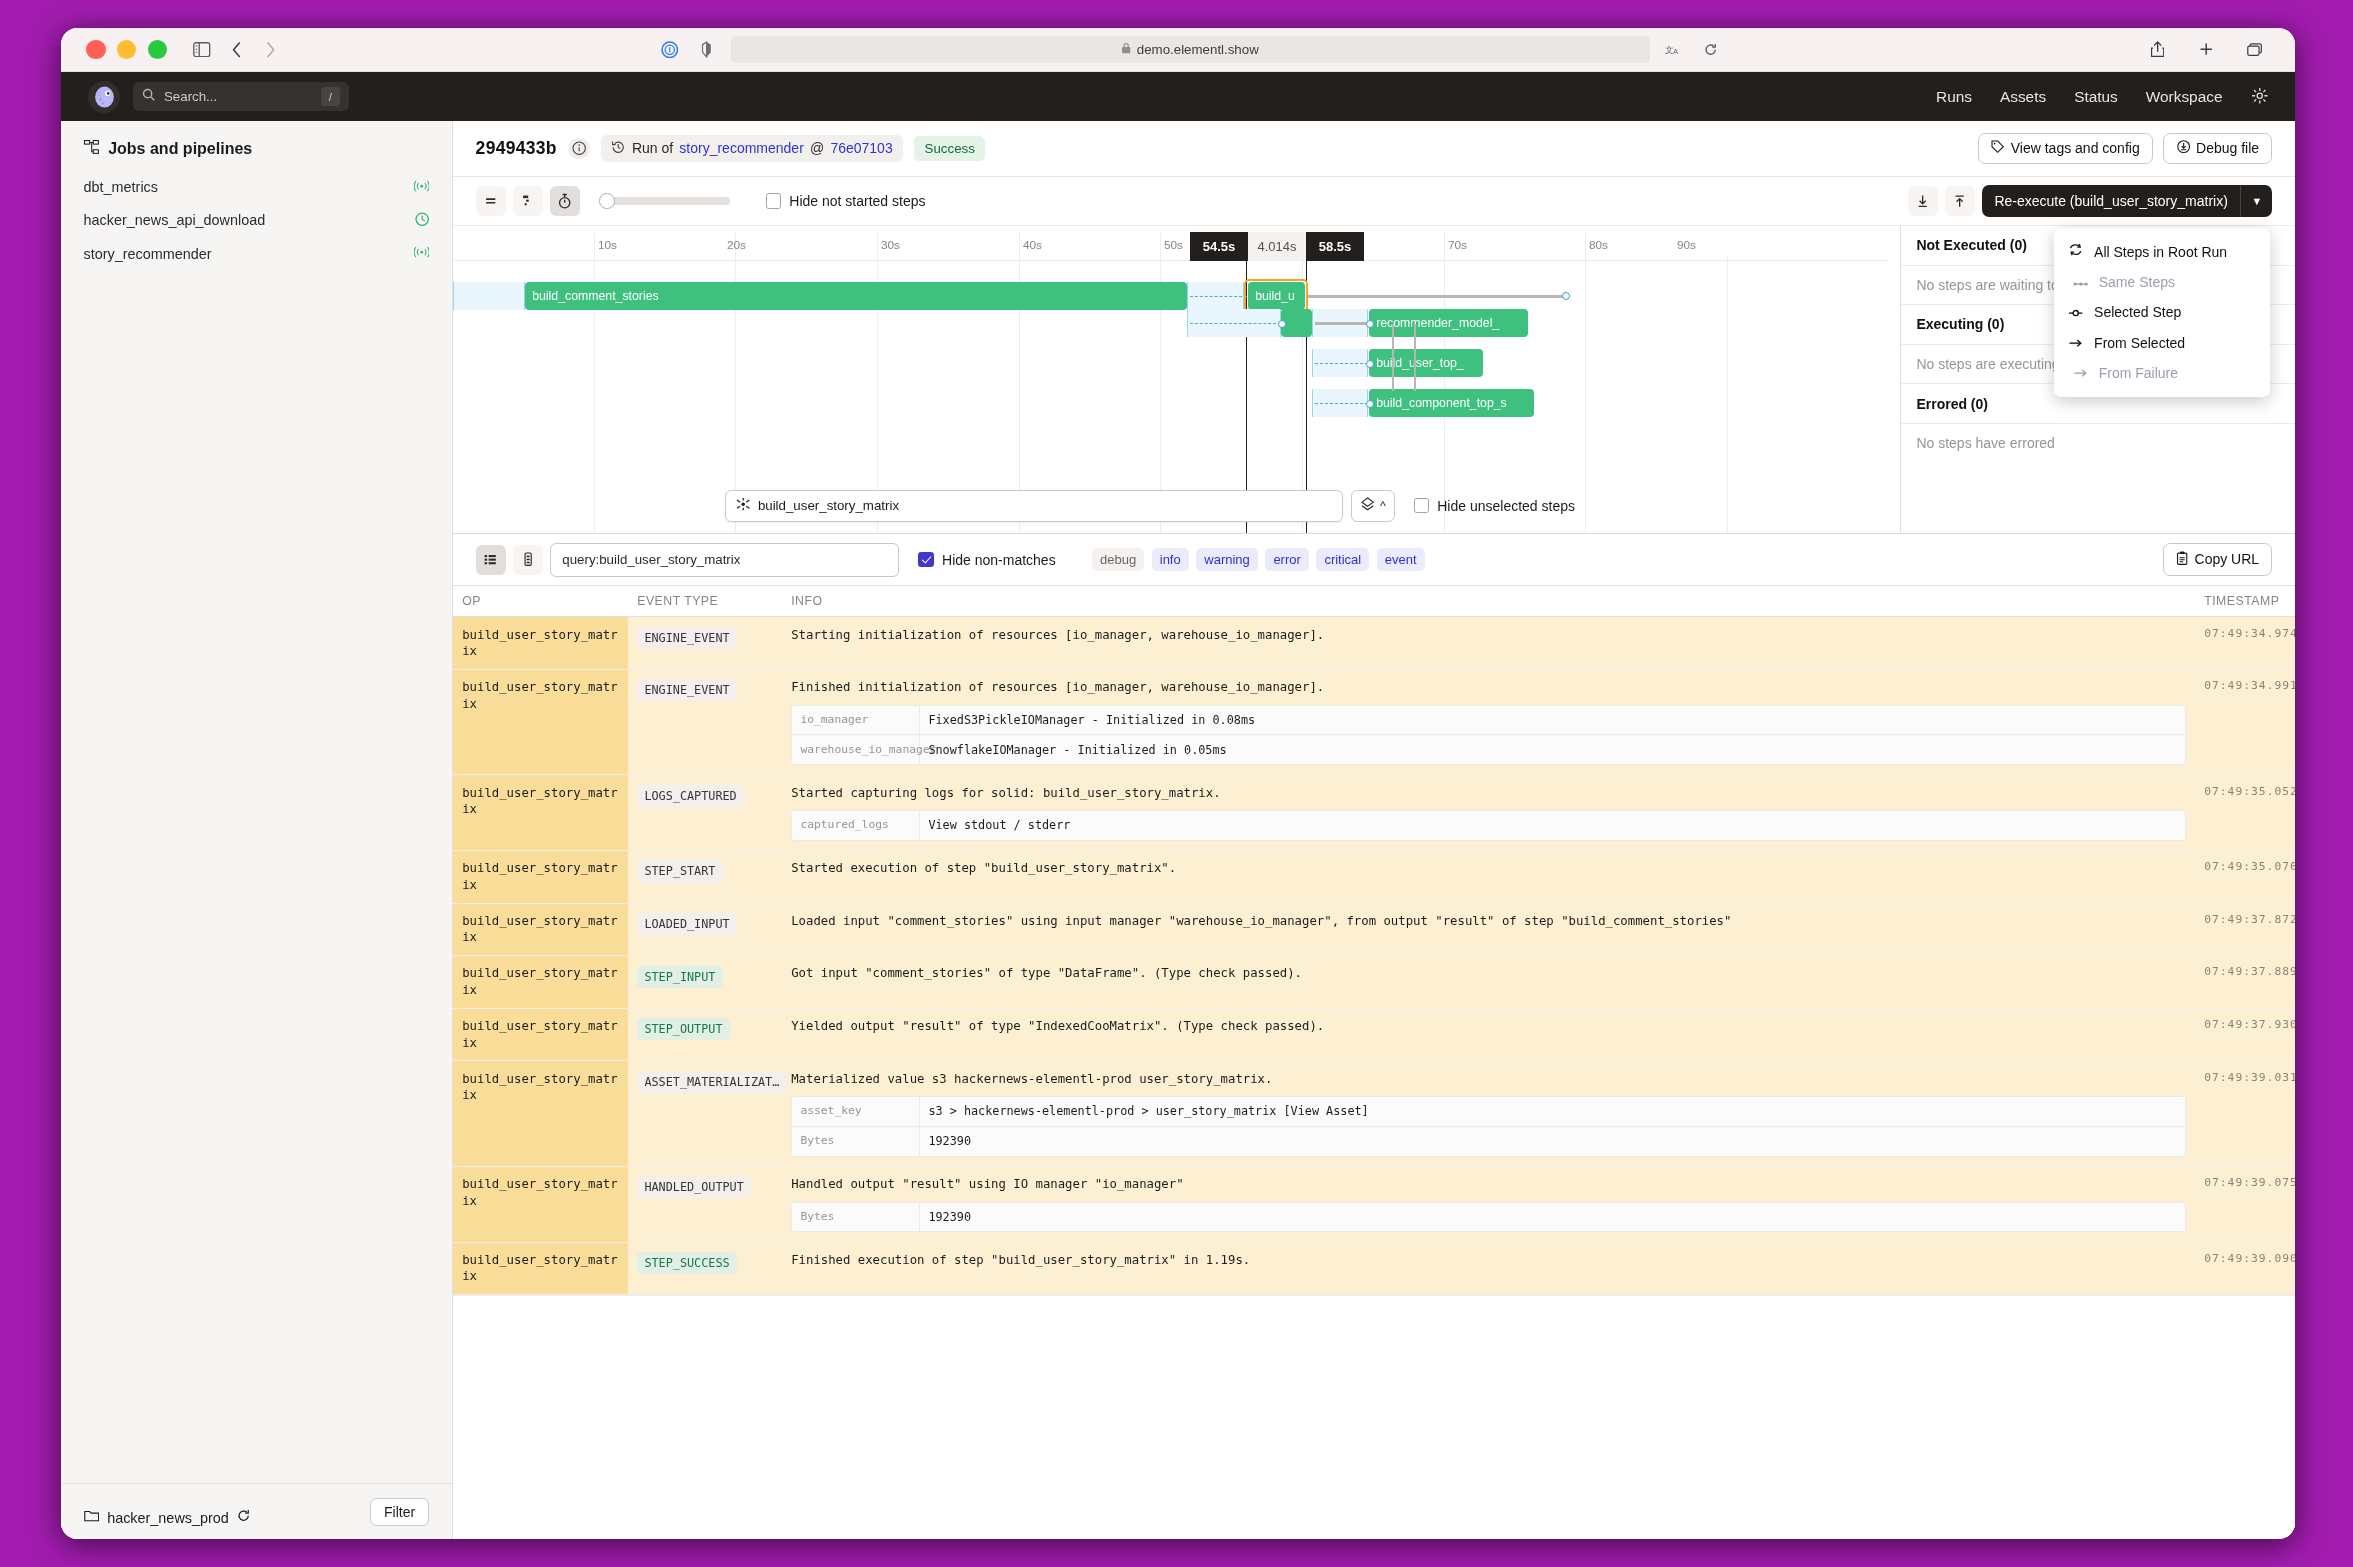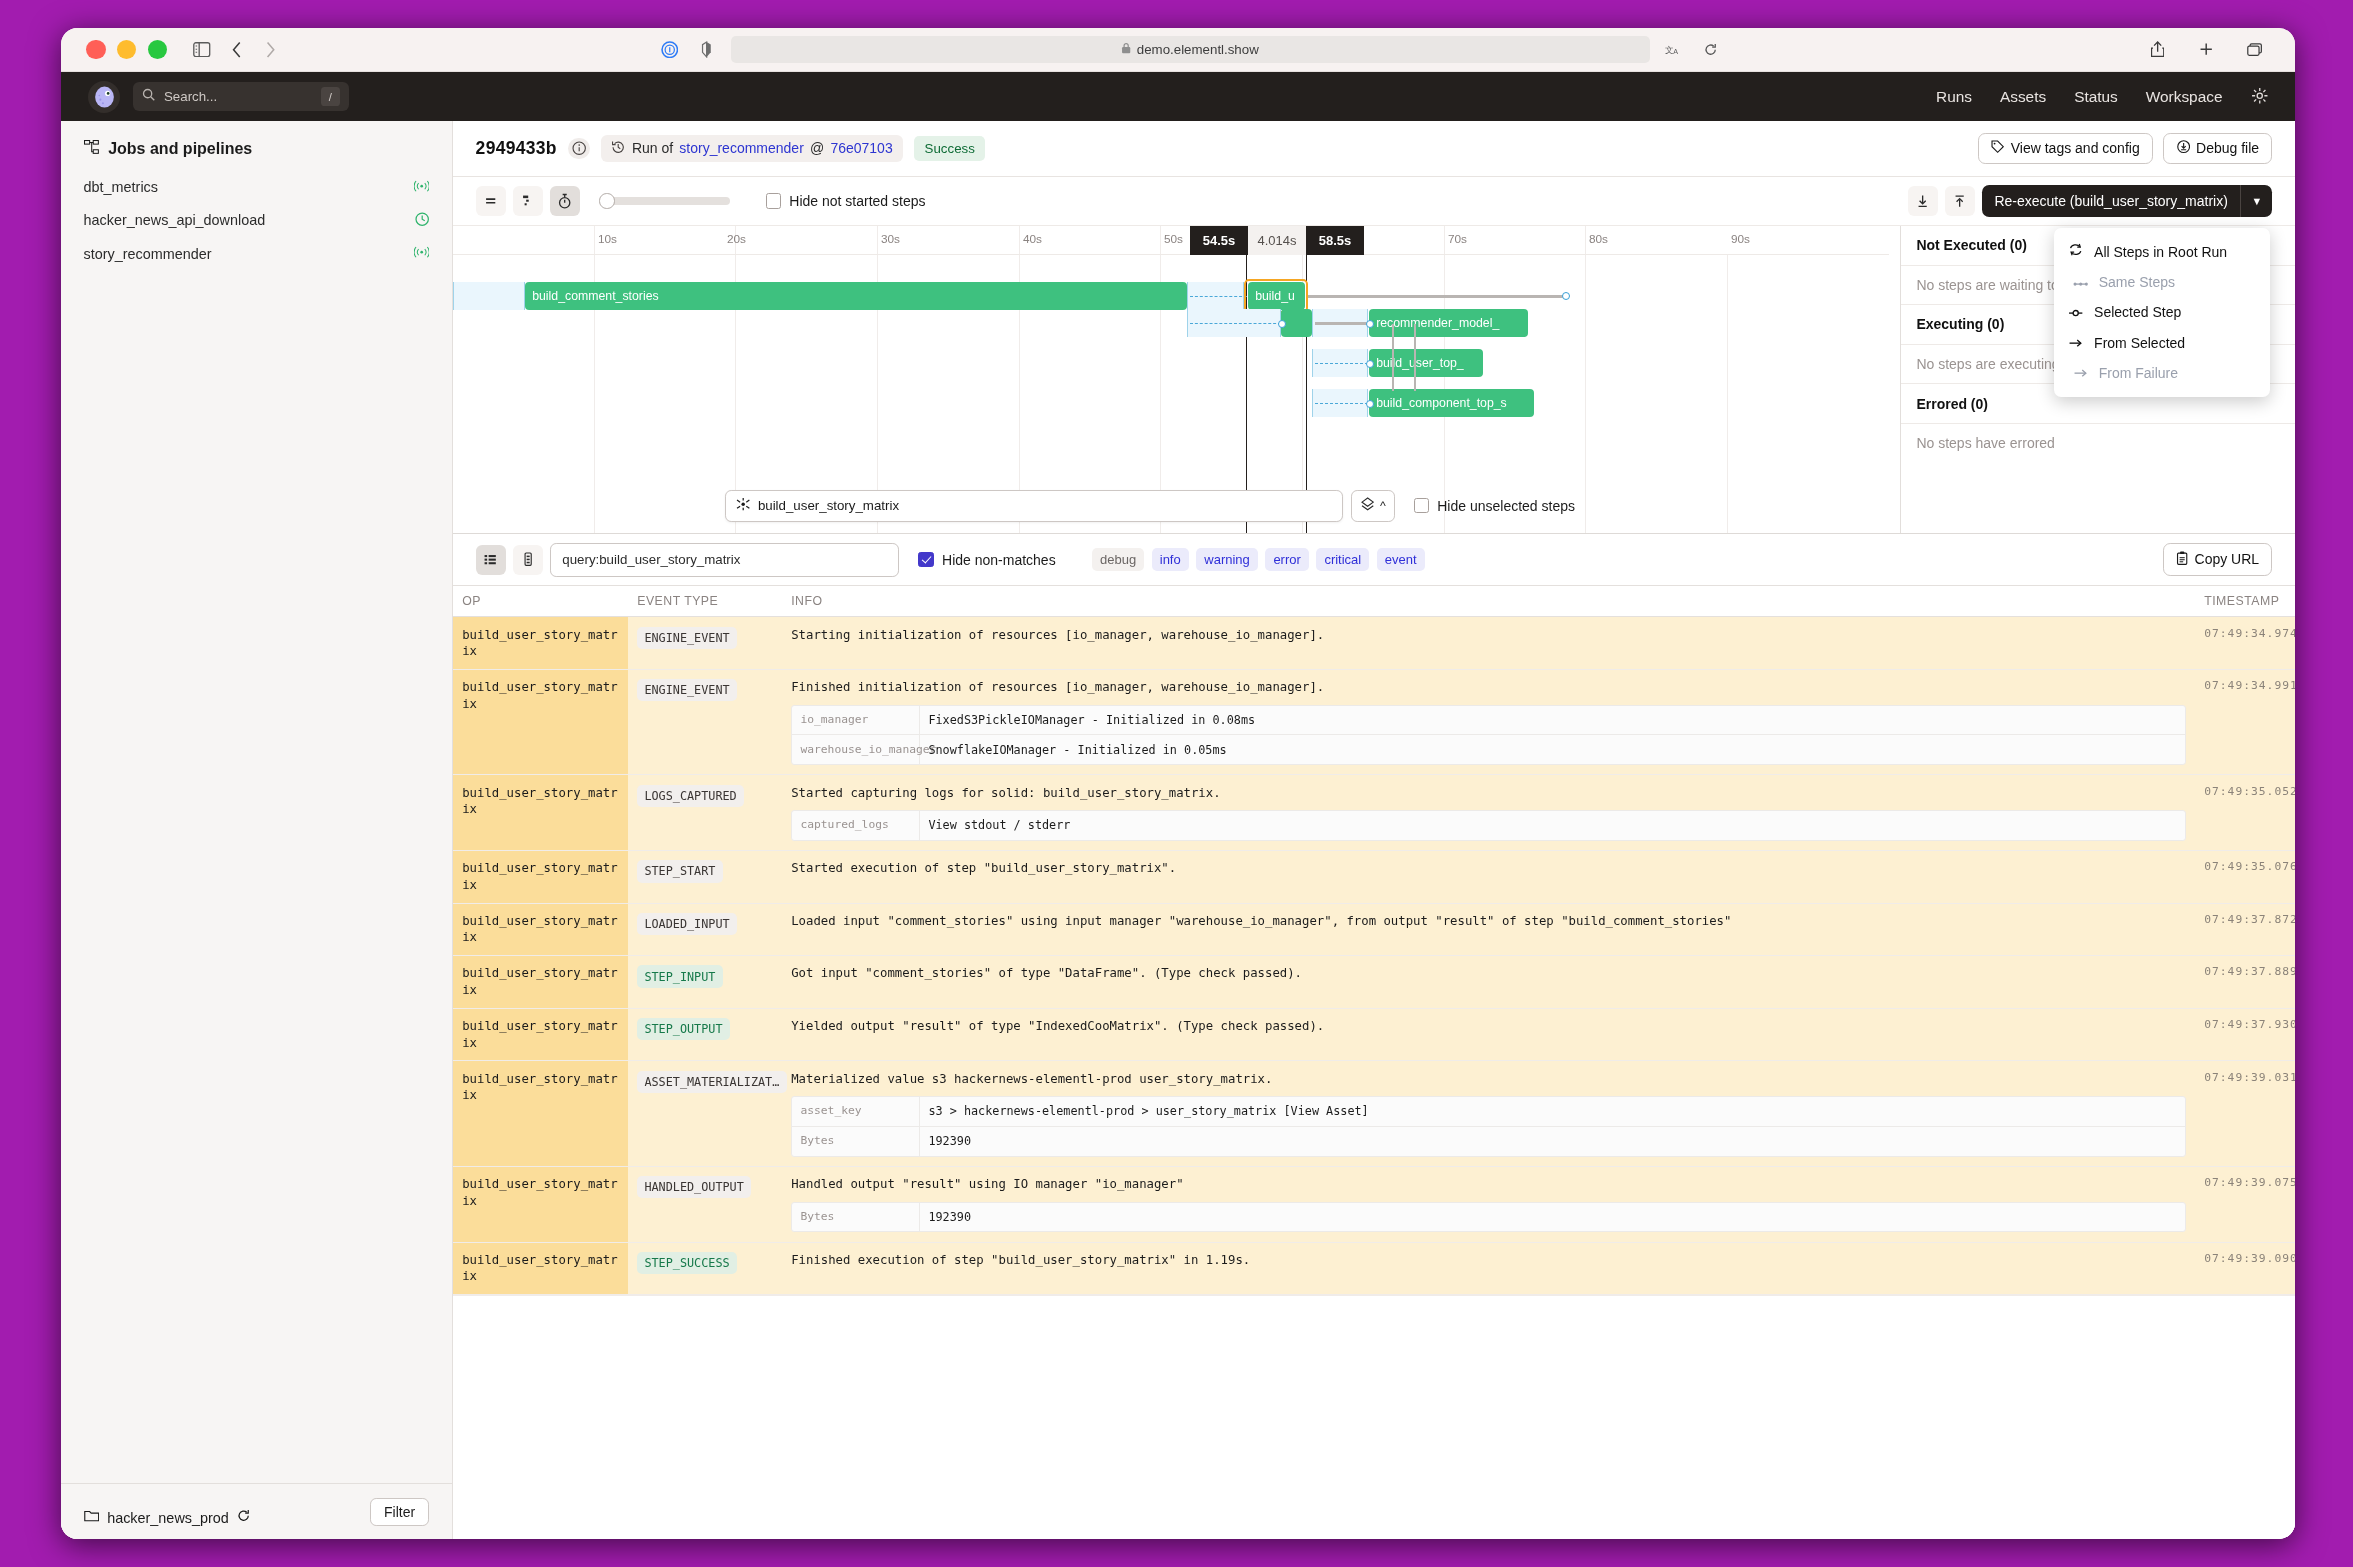--- a/index.html
+++ b/index.html
@@ -147,21 +147,21 @@
   .reexec {
     display:flex; align-items:stretch; background:#231f1d; border-radius: 7.2px; overflow:hidden;
   }
   .reexec .lbl { color:#fff; font-size: 14px; padding: 7.7px 12.3px; white-space:nowrap; }
   .reexec .cr { width:1px; background:#4a4441; }
   .reexec .arw { color:#fff; padding: 7.7px 10.3px; font-size: 10.8px; display:flex; align-items:center; }
 
   
   .gantt { height: 308px; display:flex; position:relative; border-bottom: 0.5px solid #dedad7; }
   .gchart { flex:1; position:relative; overflow:hidden; }
-  .axis { height: 29px; position:relative; border-bottom: 0.5px solid #eeeae7; }
+  .axis { height: 29px; position:relative; border-bottom: 0.5px solid #eeeae7; margin-top: 6px; }
   .tick { position:absolute; top: 6.2px; font-size: 11.8px; color:#8a8381; }
   .vgrid { position:absolute; top:0; bottom:0; width:0.5px; background:#f0ecea; }
   .marker {
     position:absolute; top:0; height: 29px; background:#231f1d; color:#fff;
     font-size: 13px; display:flex; align-items:center; justify-content:center;
     padding: 0 6.2px; font-weight: 600;
   }
   .marker.light { background:#f4f1ef; color:#55504d; font-weight:400; }
   .vline { position:absolute; top:29px; bottom:0; width:1px; background:#231f1d; }
   .bar {
@@ -640,21 +640,21 @@
               <span class="vgrid" style="left:991px"></span>
               <span class="vgrid" style="left:1132px"></span>
               <span class="tick" style="left:145px">10s</span>
               <span class="tick" style="left:274px">20s</span>
               <span class="tick" style="left:428px">30s</span>
               <span class="tick" style="left:570px">40s</span>
               <span class="tick" style="left:711px">50s</span>
               <span class="tick" style="left:853px">60s</span>
               <span class="tick" style="left:995px">70s</span>
               <span class="tick" style="left:1136px">80s</span>
-              <span class="tick" style="left:1278px">90s</span>
+              <span class="tick" style="left:1224px">90s</span>
 
               <span class="marker" style="left:737px;width:58px">54.5s</span>
               <span class="marker light" style="left:795px;width:58px">4.014s</span>
               <span class="marker" style="left:853px;width:58px">58.5s</span>
             </div>
 
             <div style="position:absolute;top:29px;left:0;right:0;bottom:0;">
               <span class="vgrid" style="left:141px;top:0"></span>
               <span class="vgrid" style="left:282px;top:0"></span>
               <span class="vgrid" style="left:424px;top:0"></span>

